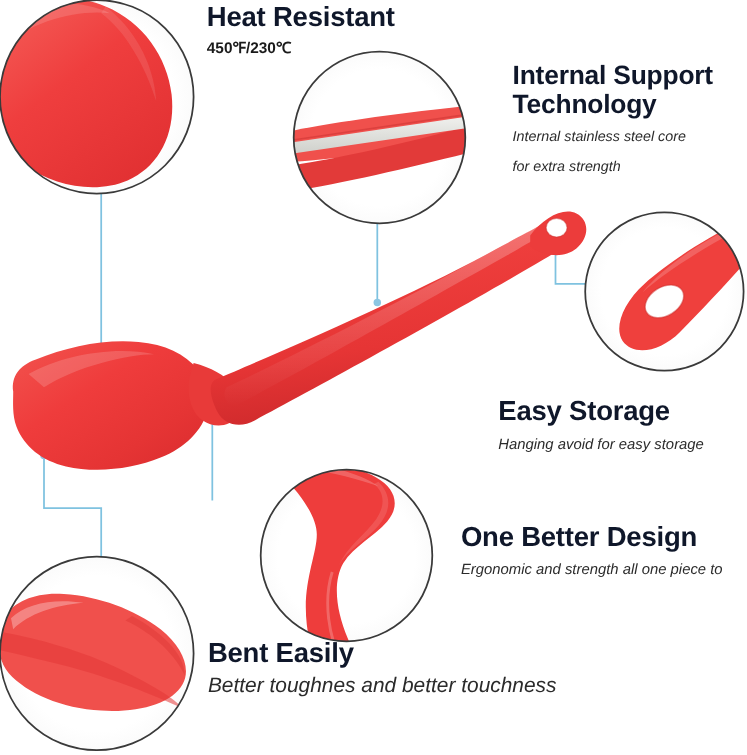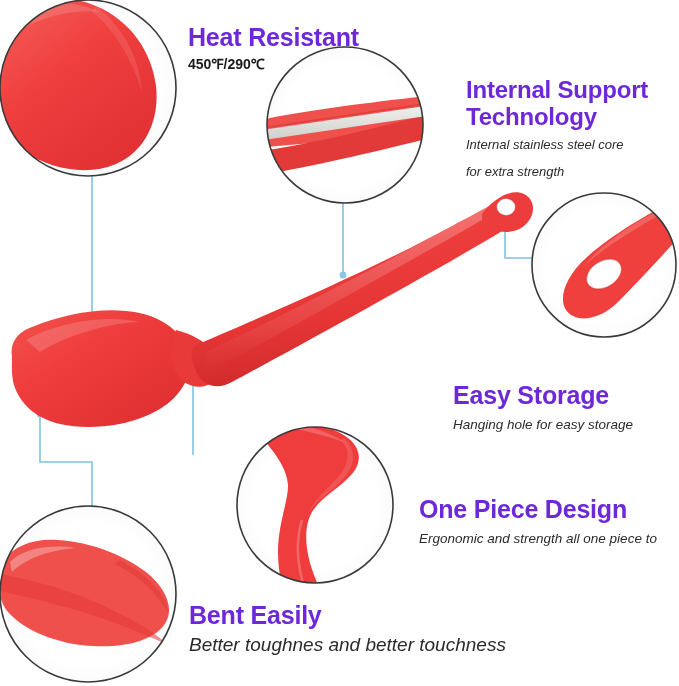--- a/index.html
+++ b/index.html
@@ -20,27 +20,26 @@
     left: 0;
     top: 0;
     width: 679px;
     height: 686px;
   }
   
   .feature {
     position: absolute;
   }
   .feat-title {
-    color: #6d28d9;
+    color: #0f172a;
     font-weight: bold;
     font-size: 25px;
     line-height: 29px;
     letter-spacing: -0.2px;
     white-space: nowrap;
-    margin-top: 21px;
   }
   .feat-title.wrap { white-space: normal; }
   .feat-sub {
     color: #2b2b2b;
     font-style: italic;
     font-size: 13.5px;
     line-height: 26px;
     margin-top: 2px;
   }
   .feat-spec {
@@ -259,36 +258,36 @@
         <path d="M120,560 C146,574 168,594 168,614 C160,596 140,576 114,564 Z" fill="#d62e2f" opacity="0.35"></path>
         <path d="M-2,574 C22,578 66,588 104,606 C138,622 160,636 166,644
                  C140,632 100,616 62,606 C30,598 6,592 -6,590 Z" fill="#e43737" opacity="0.55"></path>
       </g>
       <circle cx="88" cy="594" r="88" fill="none" stroke="#3a3a3a" stroke-width="1.6"></circle>
     </g>
   </svg>
 
   <div class="feature" id="f-heat">
     <div class="feat-title">Heat Resistant</div>
-    <div class="feat-spec">450℉/290℃</div>
+    <div class="feat-spec">450℉/230℃</div>
   </div>
 
   <div class="feature" id="f-internal">
     <div class="feat-title wrap">Internal Support Technology</div>
     <div class="feat-sub">Internal stainless steel core</div>
     <div class="feat-sub">for extra strength</div>
   </div>
 
   <div class="feature" id="f-storage">
     <div class="feat-title">Easy Storage</div>
-    <div class="feat-sub">Hanging hole for easy storage</div>
+    <div class="feat-sub">Hanging avoid for easy storage</div>
   </div>
 
   <div class="feature" id="f-onepiece">
-    <div class="feat-title">One Piece Design</div>
+    <div class="feat-title">One Better Design</div>
     <div class="feat-sub">Ergonomic and strength all one piece to</div>
   </div>
 
   <div class="feature" id="f-bent">
     <div class="feat-title">Bent Easily</div>
     <div class="feat-sub">Better toughnes and better touchness</div>
   </div>
 
 </div>
 

